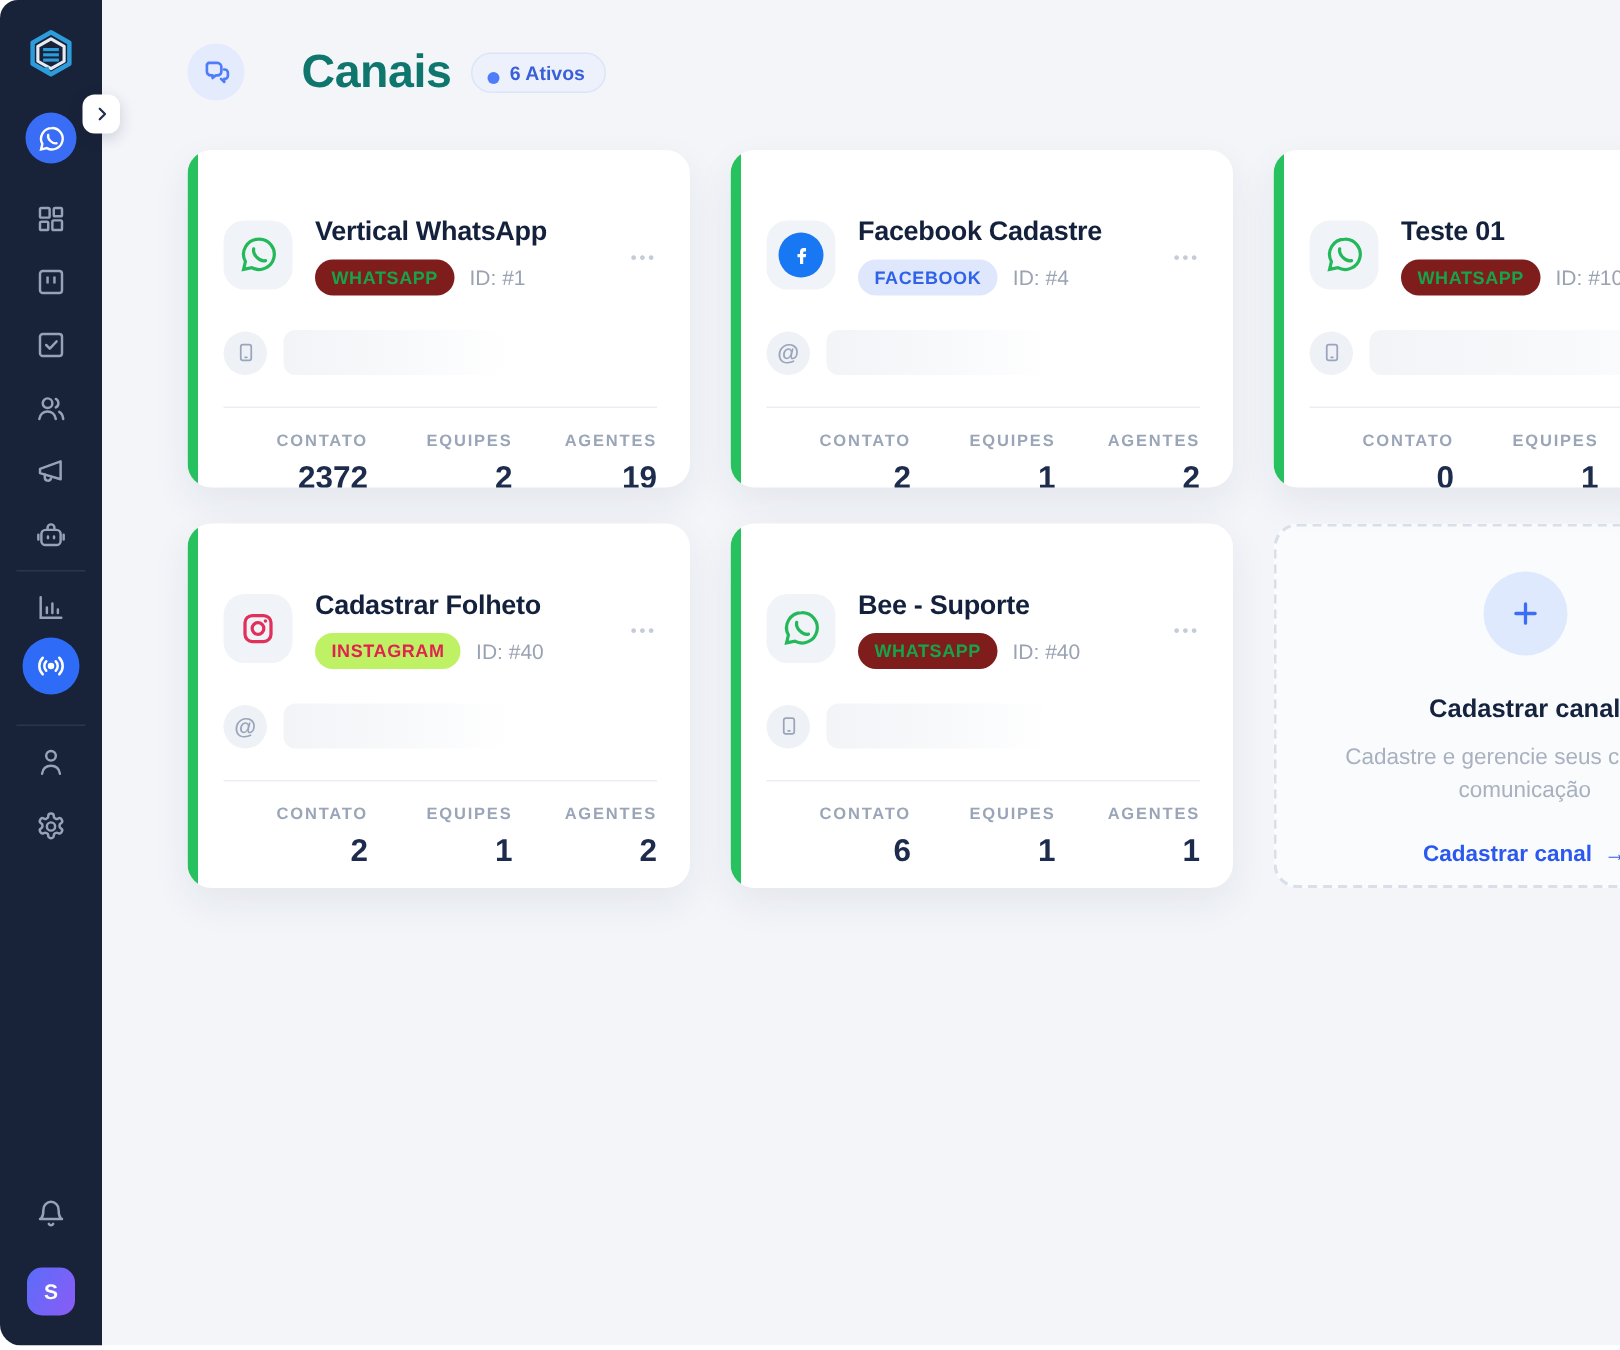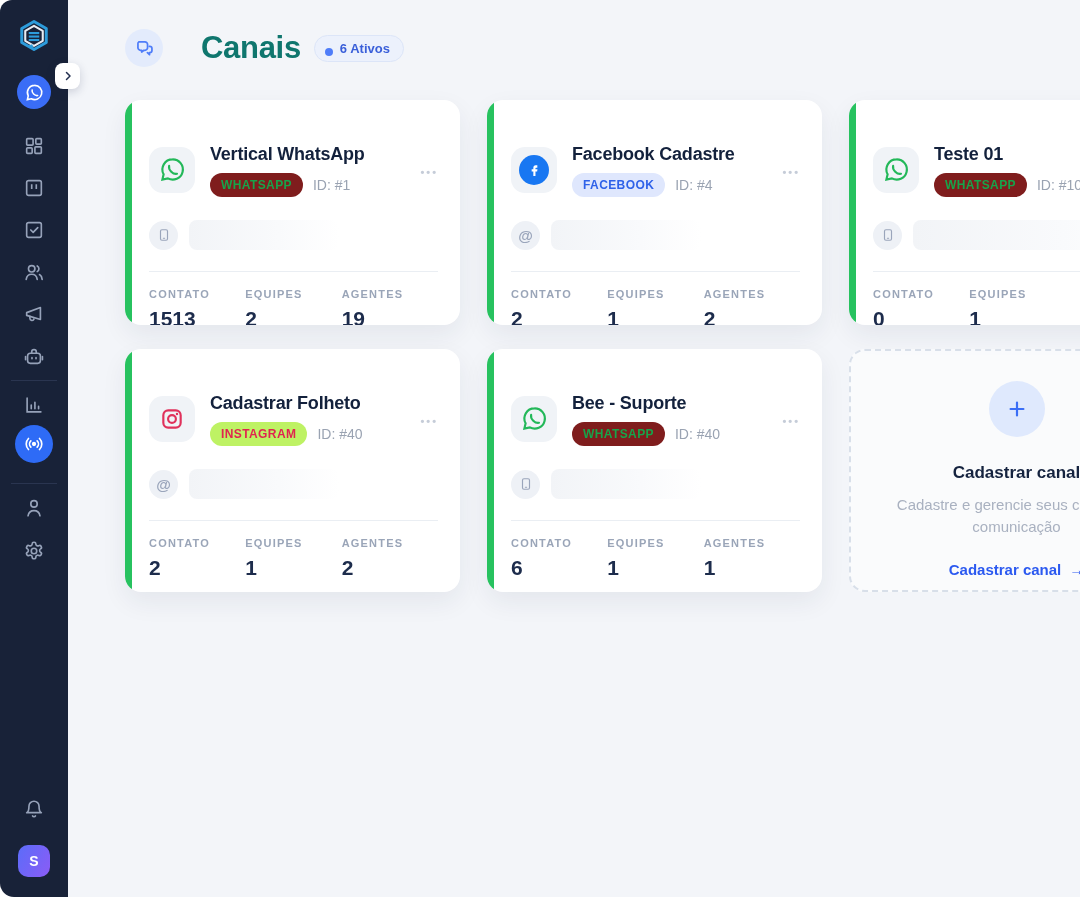--- a/index.html
+++ b/index.html
@@ -68,21 +68,21 @@
   .dots { margin-left:auto; border:none; background:transparent; color:#C5CCD8;
     font-size:11px; letter-spacing:2px; cursor:pointer; padding:4px 0 0 6px; font-weight:bold; }
   .contact-row { display:flex; align-items:center; gap:11px; margin-top:23px; }
   .mini-ico { width:29px; height:29px; border-radius:50%; background:#EEF1F6; color:#9AA5BB;
     display:flex; align-items:center; justify-content:center; font-size:15px; font-weight:bold; flex-shrink:0; }
   .shimmer { height:30px; border-radius:8px;
     background:linear-gradient(90deg,#F2F4F7 0%,#F9FAFC 60%,rgba(249,250,252,0) 100%); }
   .w150 { width:150px; } .w250 { width:250px; }
   .divider { height:1px; background:#EAEEF3; margin-top:21px; }
   .stats { display:grid; grid-template-columns:1fr 1fr 1fr; margin-top:16px; }
-  .stat { text-align:left; }
+  .stat { text-align:right; }
   .sl { display:block; font-size:11px; font-weight:700; letter-spacing:1.2px; color:#9AA5B8; }
   .sv { display:block; font-size:21px; font-weight:800; color:#1D2C4C; margin-top:7px; }
 
   
   .add-card { background:rgba(255,255,255,.55); border:2px dashed #D8DFE9; box-shadow:none;
     border-radius:16px; display:flex; flex-direction:column; align-items:center;
     padding:30px 20px 0 20px; cursor:pointer; }
   .plus-circle { width:56px; height:56px; border-radius:50%; background:#DFE9FD;
     color:#3B6EF6; display:flex; align-items:center; justify-content:center; border:none; cursor:pointer; }
   .add-title { font-size:17px; font-weight:800; color:#15233F; margin-top:26px; }
@@ -277,21 +277,21 @@
                 <rect x="6" y="3" width="12" height="18" rx="2.5"></rect>
                 <path d="M11 17.5h2" stroke-linecap="round"></path>
               </svg>
           </span>
           <span class="shimmer w150"></span>
         </div>
         <div class="divider"></div>
         <div class="stats">
           <div class="stat">
               <span class="sl">CONTATO</span>
-              <span class="sv">1513</span>
+              <span class="sv">2372</span>
             </div>
           <div class="stat">
               <span class="sl">EQUIPES</span>
               <span class="sv">2</span>
             </div>
           <div class="stat">
               <span class="sl">AGENTES</span>
               <span class="sv">19</span>
             </div>
         </div>

